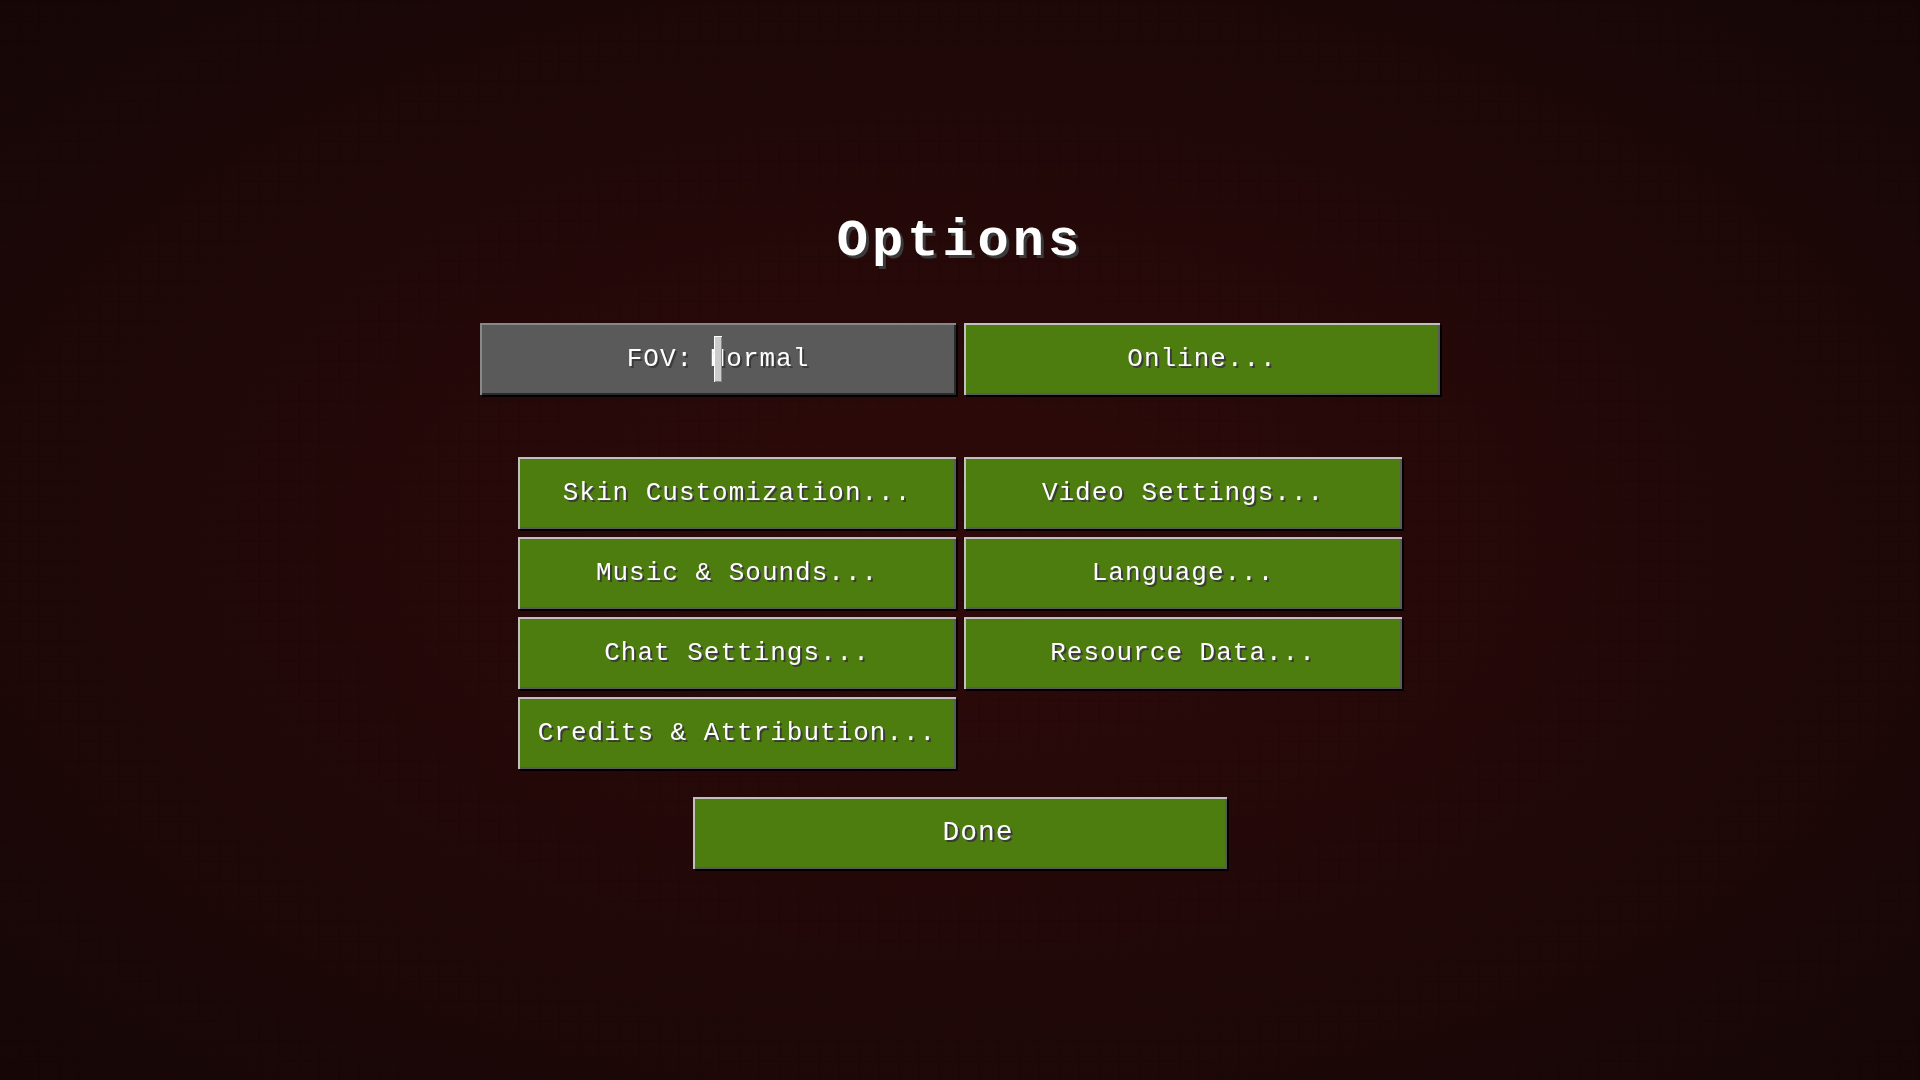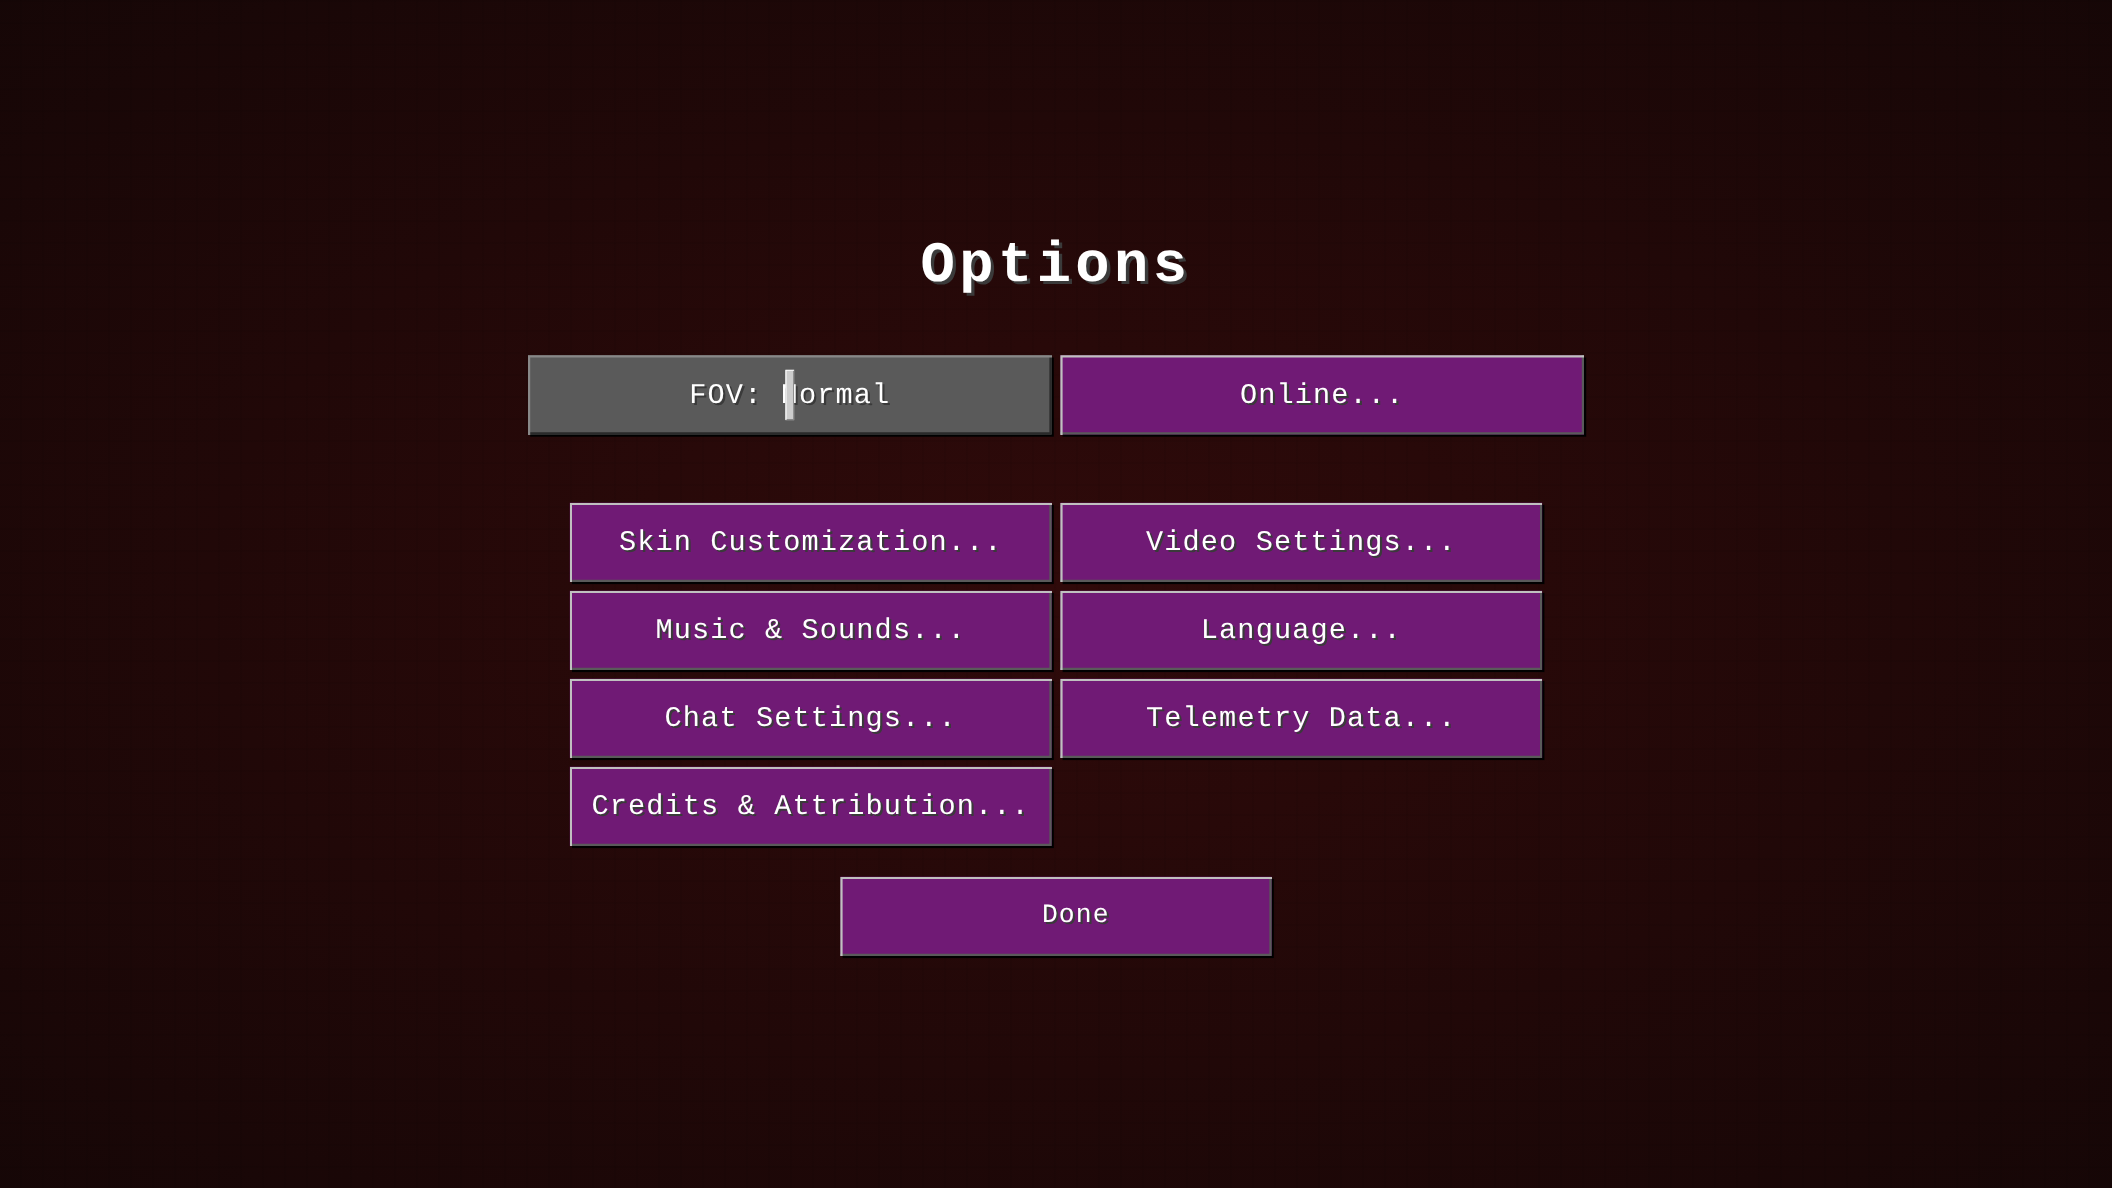--- a/index.html
+++ b/index.html
@@ -70,21 +70,21 @@
       grid-template-columns: 1fr 1fr;
       gap: 8px;
       width: 884px;
     }
 
     .mc-button {
       display: flex;
       align-items: center;
       justify-content: center;
       height: 72px;
-      background-color: #701a75;
+      background-color: #4d7c0f;
       border: none;
       cursor: pointer;
       position: relative;
       font-family: 'Courier New', monospace;
       font-size: 26px;
       color: #ffffff;
       letter-spacing: 1px;
       text-shadow: 2px 2px 0 #3a3a3a;
       outline: none;
       
@@ -125,22 +125,22 @@
     }
 
     .done-button-wrap {
       margin-top: 16px;
       width: 960px;
       display: flex;
       justify-content: center;
     }
 
     .mc-button.done-button {
-      width: 392px;
-      font-size: 24px;
+      width: 534px;
+      font-size: 28px;
       padding-left: 36px;
     }
   </style>
 </head>
 <body>
 
 <div class="options-container">
   <h1 class="title">Options</h1>
 
   <div class="top-row">
@@ -163,21 +163,21 @@
       <button class="mc-button">
         <span>Music &amp; Sounds...</span>
       </button>
       <button class="mc-button">
         <span>Language...</span>
       </button>
       <button class="mc-button">
         <span>Chat Settings...</span>
       </button>
       <button class="mc-button">
-        <span>Telemetry Data...</span>
+        <span>Resource Data...</span>
       </button>
       <button class="mc-button">
         <span>Credits &amp; Attribution...</span>
       </button>
     </div>
 
   <div class="done-button-wrap">
     <button class="mc-button done-button">
       <span>Done</span>
     </button>

